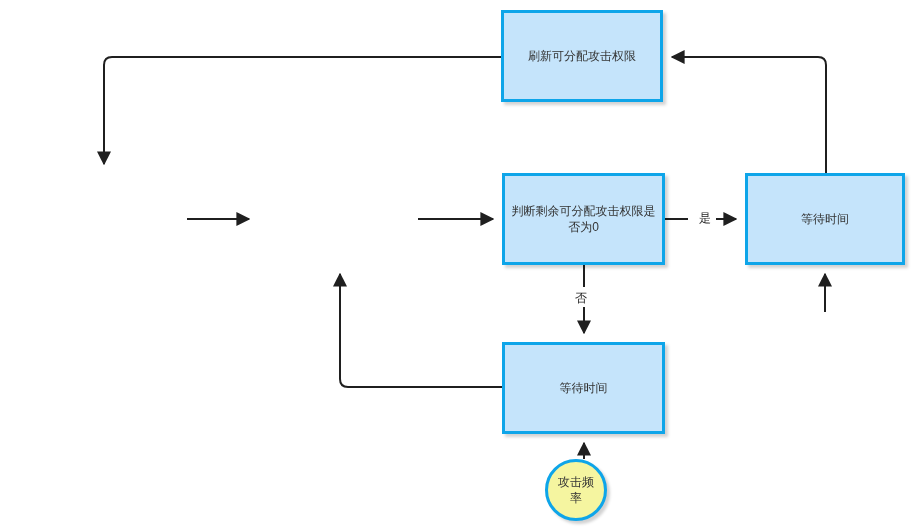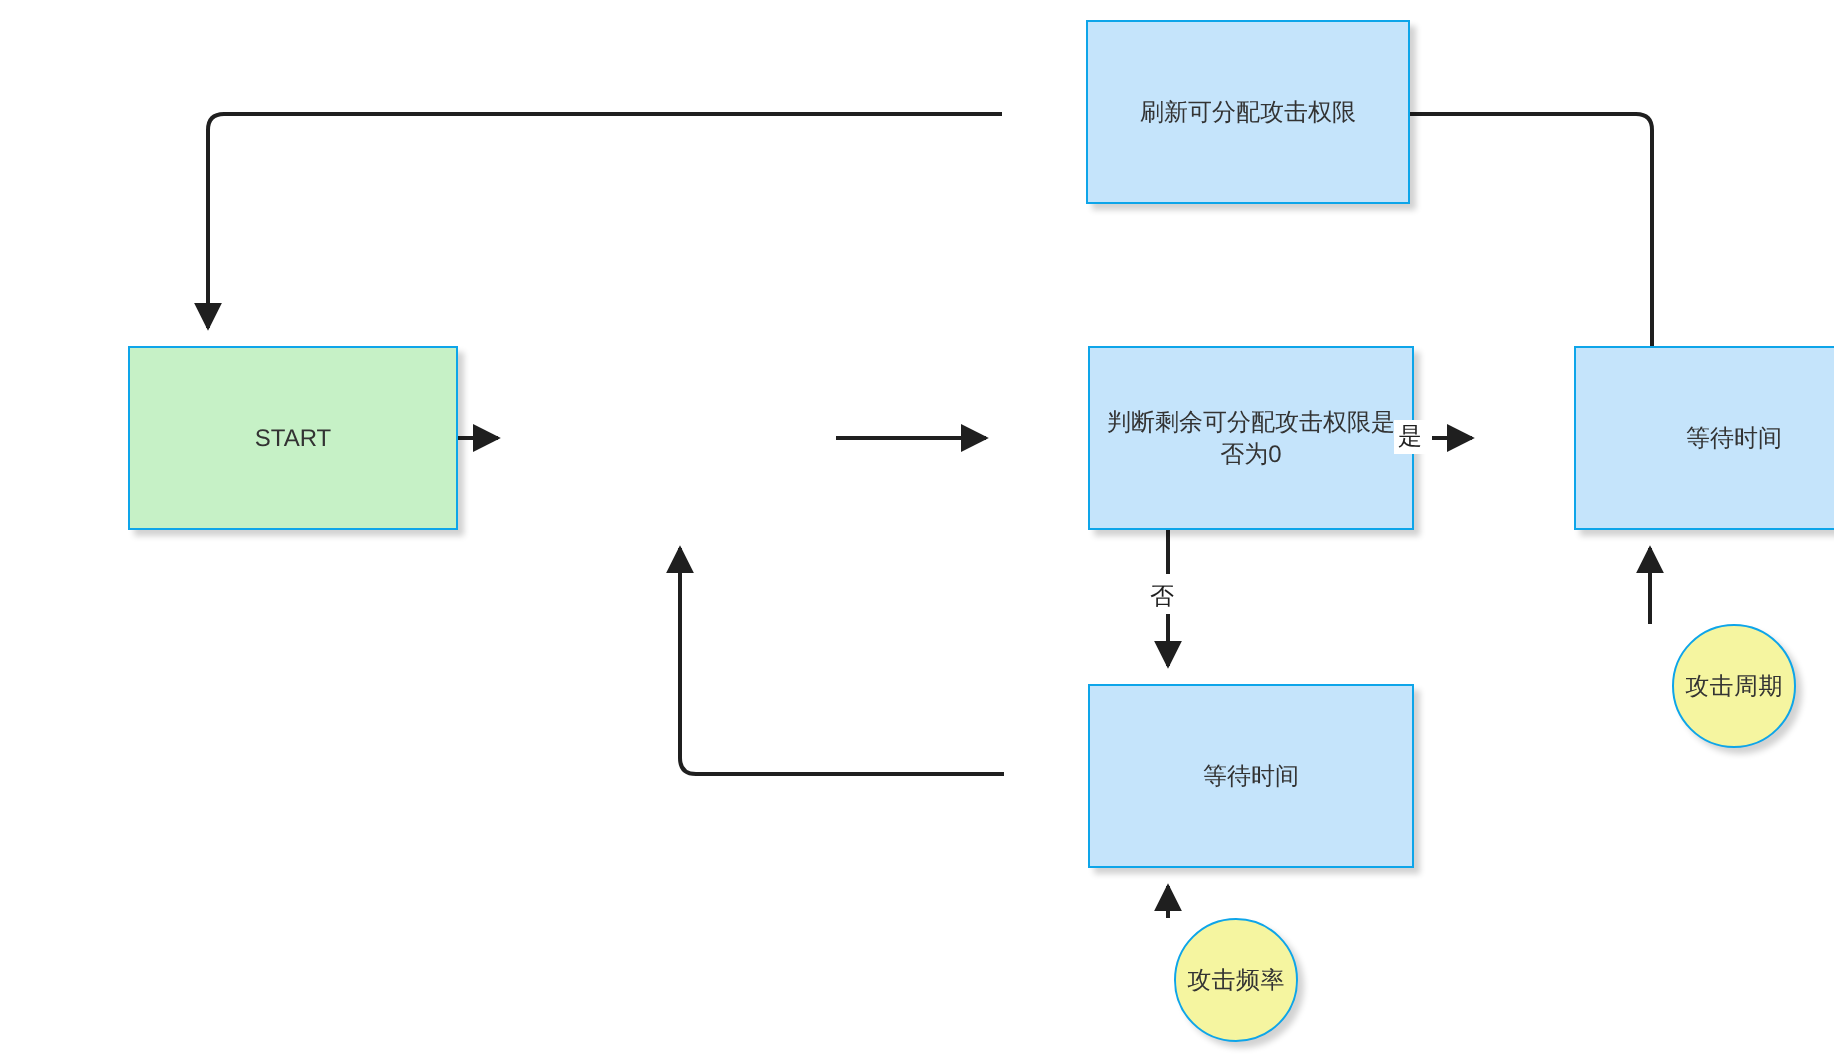--- a/index.html
+++ b/index.html
@@ -27,24 +27,23 @@
   .node {
     position: absolute;
     box-sizing: border-box;
     display: flex;
     align-items: center;
     justify-content: center;
     text-align: center;
     color: #333333;
     font-size: 12px;
     line-height: 16px;
-    border: 1px solid #0ea5e9;
+    border: 3px solid #0ea5e9;
     box-shadow: 3px 3px 3px rgba(0,0,0,0.18);
     z-index: 3;
-    margin-left: 42px;
   }
   .node-proc {
     background: #c5e4fb;
   }
   .node-start {
     background: #c6f1c6;
   }
   .node-circle {
     background: #f5f5a0;
     border-radius: 50%;
@@ -95,40 +94,34 @@
       <path d="M 825 312 L 825 274" marker-end="url(#arrow)"></path>
 
       <path d="M 584 459 L 584 443" marker-end="url(#arrow)"></path>
     </g>
   </svg>
 
   <div class="node node-proc" style="left:501px; top:10px; width:162px; height:92px;">
     <span class="node-label">刷新可分配攻击权限</span>
   </div>
 
-  <div class="node node-start" style="left:22px; top:173px; width:165px; height:92px;">
-    <span class="node-label">START</span>
-  </div>
 
 
   <div class="node node-proc" style="left:502px; top:173px; width:163px; height:92px;">
     <span class="node-label">判断剩余可分配攻击权限是否为0</span>
   </div>
 
   <div class="node node-proc" style="left:745px; top:173px; width:160px; height:92px;">
     <span class="node-label">等待时间</span>
   </div>
 
   <div class="node node-proc" style="left:502px; top:342px; width:163px; height:92px;">
     <span class="node-label">等待时间</span>
   </div>
 
-  <div class="node node-circle" style="left:794px; top:312px; width:62px; height:62px;">
-    <span class="node-label">攻击周期</span>
-  </div>
 
   <div class="node node-circle" style="left:545px; top:459px; width:62px; height:62px;">
     <span class="node-label">攻击频率</span>
   </div>
 
   <div class="edge-label" style="left:697px; top:210px;">是</div>
   <div class="edge-label" style="left:573px; top:290px;">否</div>
 
 </div>
 

